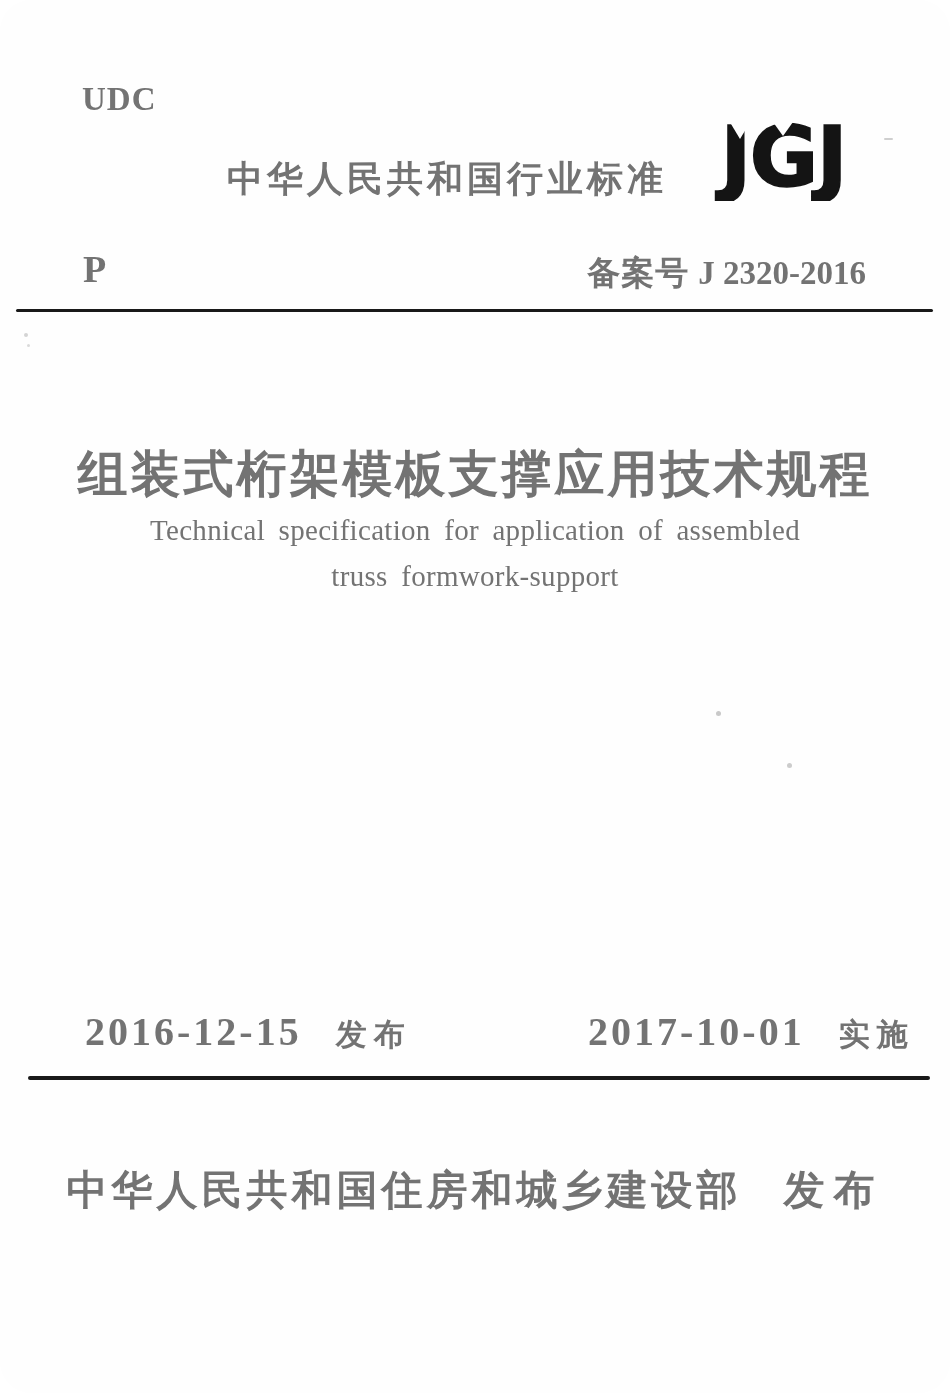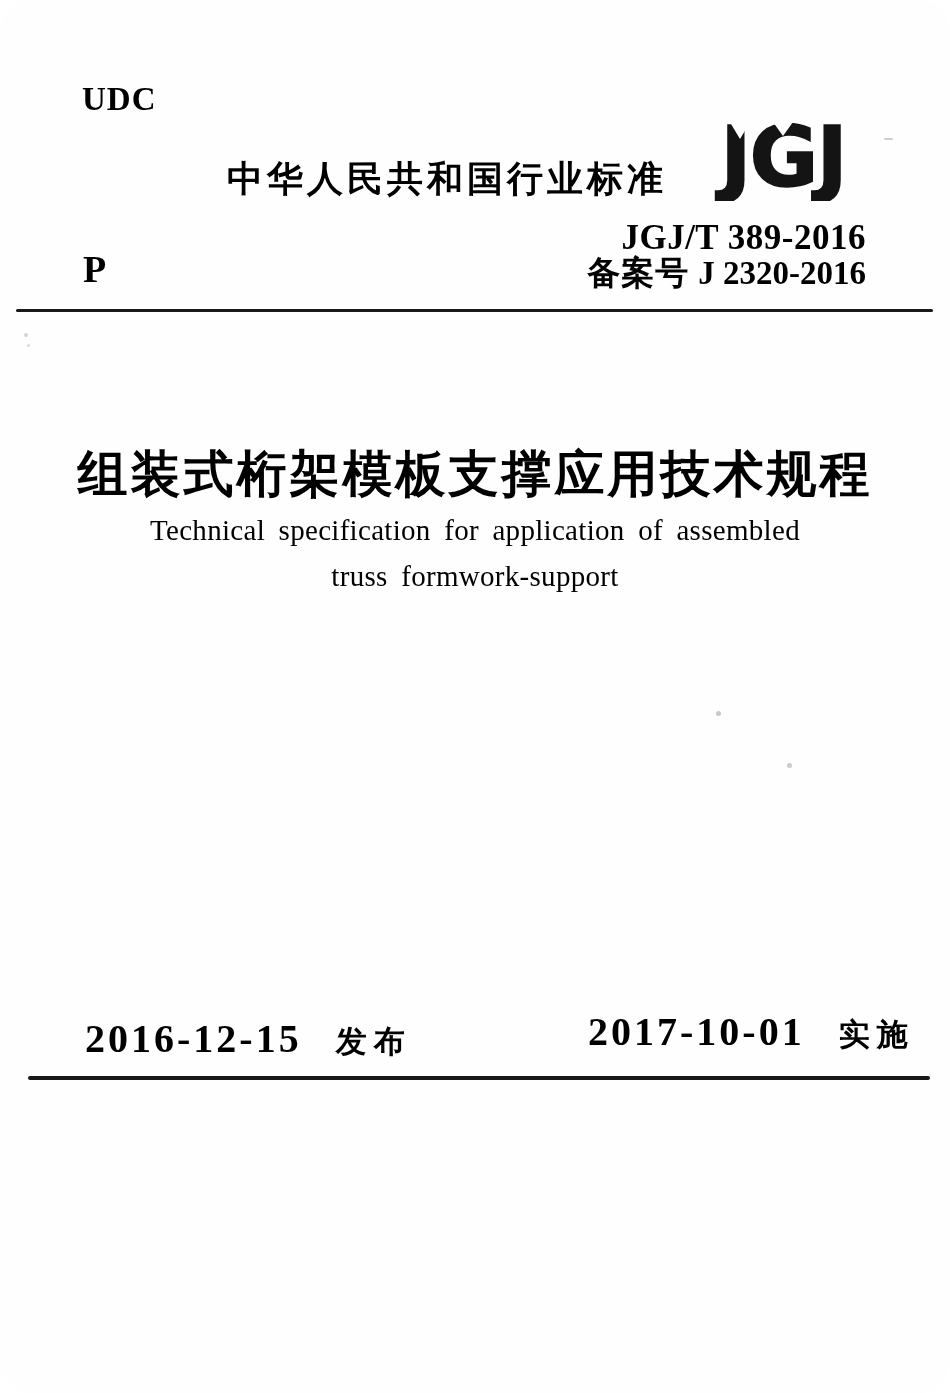--- a/index.html
+++ b/index.html
@@ -1,18 +1,18 @@
 <!DOCTYPE html>
 <html><head>
 <meta charset="utf-8">
 <style>
   html, body { margin:0; padding:0; background:#ffffff; }
   .page {
     position:relative; width:950px; height:1393px;
-    background:#fefefe; color:#000000; overflow:hidden;
+    background:#fefefe; color:#737373; overflow:hidden;
     font-family:"Liberation Serif", serif; line-height:1;border-radius:31px;
   }
   .udc {
     position:absolute; left:82px; top:83px;
     font-size:33px; font-weight:bold; letter-spacing:1px;
   }
   .std-type {
     position:absolute; left:227px; top:161px;
     font-family:"Liberation Sans", sans-serif;
     font-size:36px; font-weight:bold; letter-spacing:4px; white-space:nowrap;
@@ -36,21 +36,21 @@
     text-align:center; font-size:50px; font-weight:bold; letter-spacing:3px;
     font-family:"Liberation Serif", serif; white-space:nowrap;
   }
   .title-en {
     position:absolute; left:0; width:100%; text-align:center;
     font-size:29px; word-spacing:6px; letter-spacing:0.3px; white-space:nowrap;
   }
   .title-en-1 { top:516px; }
   .title-en-2 { top:562px; }
   .date-line { position:absolute; top:1012px; white-space:nowrap; }
-  .date-issue { left:85px;margin-top:7px; }
+  .date-issue { left:85px; }
   .date-impl { left:588px; }
   .date-num { font-size:40px; font-weight:bold; letter-spacing:3px; }
   .date-label {
     font-family:"Liberation Sans", sans-serif;
     font-size:31px; font-weight:bold; margin-left:34px; letter-spacing:7px;
   }
   .publisher-row {
     position:absolute; left:0; top:1170px; width:100%; text-align:center;
     font-family:"Liberation Sans", sans-serif; font-weight:bold; white-space:nowrap;
   }
@@ -74,21 +74,20 @@
 
   <div class="logo">
     <svg viewBox="0 0 170 95" width="170" height="95">
       <text x="85" y="80" text-anchor="middle" font-family="'DejaVu Sans','Liberation Sans',sans-serif" font-size="84" font-weight="bold" letter-spacing="-2" fill="#141414" stroke="#141414" stroke-width="1.5">JGJ</text>
       <polygon points="33,18 51,18 42,33" fill="#fefefe"></polygon>
       <polygon points="75,16 95,16 85,30" fill="#fefefe"></polygon>
       <polygon points="146,18 164,18 155,33" fill="#fefefe"></polygon>
     </svg>
   </div>
 
-  <div class="std-num">JGJ/T 389-2016</div>
 
   <div class="record">
     <span class="record-label">备案号</span><span>J 2320-2016</span>
   </div>
 
   <div class="p-code">P</div>
 
   <div class="rule rule-top"></div>
 
   <h1 class="title-cn">组装式桁架模板支撑应用技术规程</h1>
@@ -99,20 +98,23 @@
   <div class="date-line date-issue">
     <span class="date-num">2016-12-15</span><span class="date-label">发布</span>
   </div>
 
   <div class="date-line date-impl">
     <span class="date-num">2017-10-01</span><span class="date-label">实施</span>
   </div>
 
   <div class="rule rule-bottom"></div>
 
+  <div class="publisher-row">
+    <span class="pub-name">中华人民共和国住房和城乡建设部</span><span class="pub-action">发布</span>
+  </div>
 
   <div class="speck sp1"></div>
   <div class="speck sp2"></div>
   <div class="speck sp3"></div>
   <div class="speck sp4"></div>
   <div class="speck sp5"></div>
 
 </div>
 
 </body></html>

